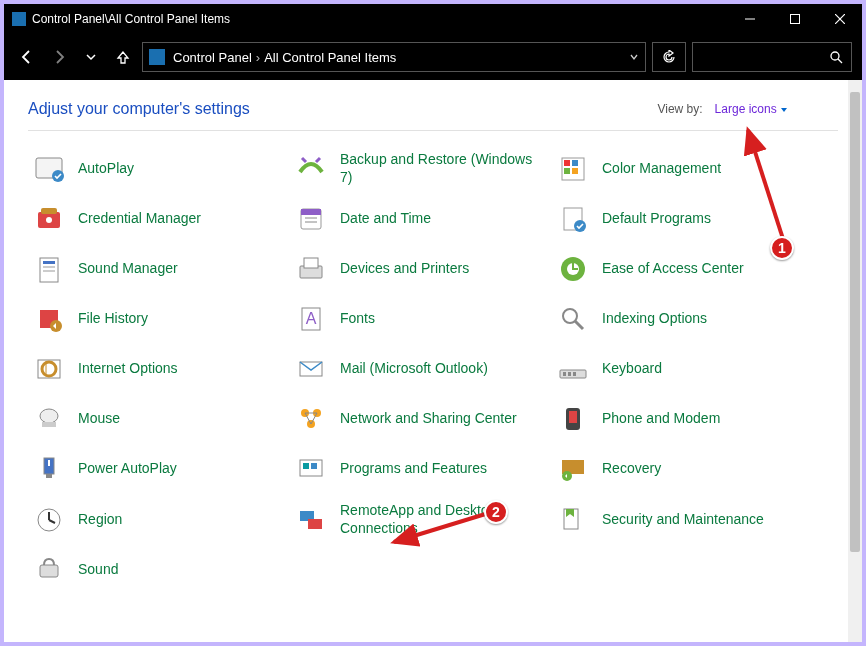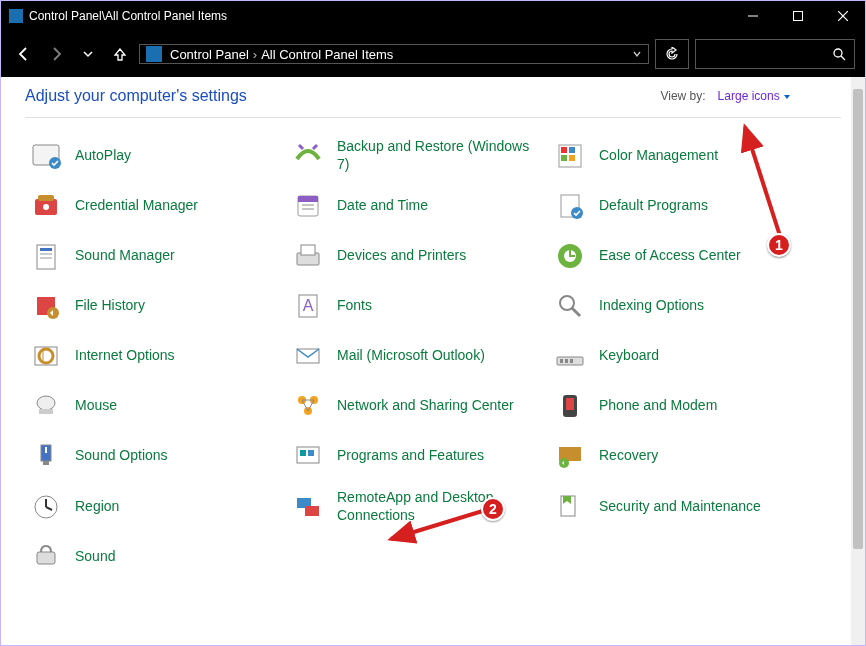--- a/index.html
+++ b/index.html
@@ -1,32 +1,32 @@
 <!DOCTYPE html>
 <html><head>
   <meta charset="utf-8">
   <style>
     * { margin: 0; padding: 0; box-sizing: border-box; font-family: "Segoe UI", Tahoma, sans-serif; }
     body { width: 866px; height: 646px; background: #fff; overflow: hidden; }
-    .window { width: 866px; height: 646px; background: #fff; display: flex; flex-direction: column; border: 1px solid #c4b5fd; }
+    .window { width: 866px; height: 646px; background: #fff; display: flex; flex-direction: column; border: 4px solid #c4b5fd; }
     .titlebar { background: #000; color: #fff; height: 30px; display: flex; align-items: center; justify-content: space-between; padding: 0 0 0 8px; font-size: 12px; }
     .titlebar-left { display: flex; align-items: center; gap: 6px; }
     .titlebar-icon { width: 14px; height: 14px; background: #1a6fb0; display: inline-block; }
     .titlebar-controls { display: flex; }
     .tbtn { width: 45px; height: 30px; display: flex; align-items: center; justify-content: center; color: #fff; cursor: pointer; }
     .navbar { background: #000; height: 46px; display: flex; align-items: center; padding: 0 10px; gap: 6px; }
     .nav-btn { width: 26px; height: 26px; display: flex; align-items: center; justify-content: center; color: #fff; cursor: pointer; font-size: 16px; }
     .nav-btn.disabled { opacity: 0.5; }
-    .address { flex: 1; height: 20px; border: 1px solid #555; background: #000; display: flex; align-items: center; padding: 0 6px; color: #fff; font-size: 13px; gap: 4px; }
+    .address { flex: 1; height: 30px; border: 1px solid #555; background: #000; display: flex; align-items: center; padding: 0 6px; color: #fff; font-size: 13px; gap: 4px; }
     .address .sep { opacity: 0.7; }
     .addr-icon { width: 16px; height: 16px; background: #1a6fb0; display: inline-block; margin-right: 4px; }
     .addr-drop { margin-left: auto; opacity: 0.8; }
     .refresh-btn { width: 34px; height: 30px; border: 1px solid #555; display: flex; align-items: center; justify-content: center; color: #fff; cursor: pointer; }
     .searchbox { width: 160px; height: 30px; border: 1px solid #555; background: #000; display: flex; align-items: center; justify-content: flex-end; padding-right: 8px; color: #fff; }
-    .content { flex: 1; background: #fff; padding: 10px 24px 0 24px; overflow: hidden; position: relative; }
+    .content { flex: 1; background: #fff; padding: 20px 24px 0 24px; overflow: hidden; position: relative; }
     .header-row { display: flex; align-items: center; justify-content: space-between; margin-bottom: 12px; padding-right: 50px; }
     .page-title { color: #1a4ec0; font-size: 16px; font-weight: 400; }
     .viewby { font-size: 12px; color: #555; display: flex; align-items: center; gap: 12px; }
     .viewby a { color: #6d28d9; cursor: pointer; }
     .hr { border-bottom: 1px solid #e1e1e1; margin-bottom: 18px; }
     .grid { display: grid; grid-template-columns: repeat(3, 250px); column-gap: 4px; row-gap: 18px; gap: 12px; }
     .item { display: flex; align-items: center; gap: 12px; cursor: pointer; padding: 2px 4px; }
     .item .ico { width: 34px; height: 34px; display: flex; align-items: center; justify-content: center; flex-shrink: 0; }
     .item .ico svg { width: 34px; height: 34px; }
     .item .label { color: #0a7a3f; font-size: 14px; line-height: 1.25; }
@@ -305,21 +305,21 @@
     <span class="label">Phone and Modem</span>
         </div>
         <div class="item">
     <span class="ico">
             <svg viewBox="0 0 34 34">
               <rect x="12" y="6" width="10" height="16" fill="#4573c4" stroke="#888"></rect>
               <rect x="14" y="22" width="6" height="4" fill="#888"></rect>
               <rect x="16" y="8" width="2" height="6" fill="#fff"></rect>
             </svg>
           </span>
-    <span class="label">Sound Options</span>
+    <span class="label">Power AutoPlay</span>
         </div>
         <div class="item">
     <span class="ico">
             <svg viewBox="0 0 34 34">
               <rect x="6" y="8" width="22" height="16" fill="#fff" stroke="#888"></rect>
               <rect x="9" y="11" width="6" height="6" fill="#0a9ba1"></rect>
               <rect x="17" y="11" width="6" height="6" fill="#3c8ac7"></rect>
             </svg>
           </span>
     <span class="label">Programs and Features</span>

